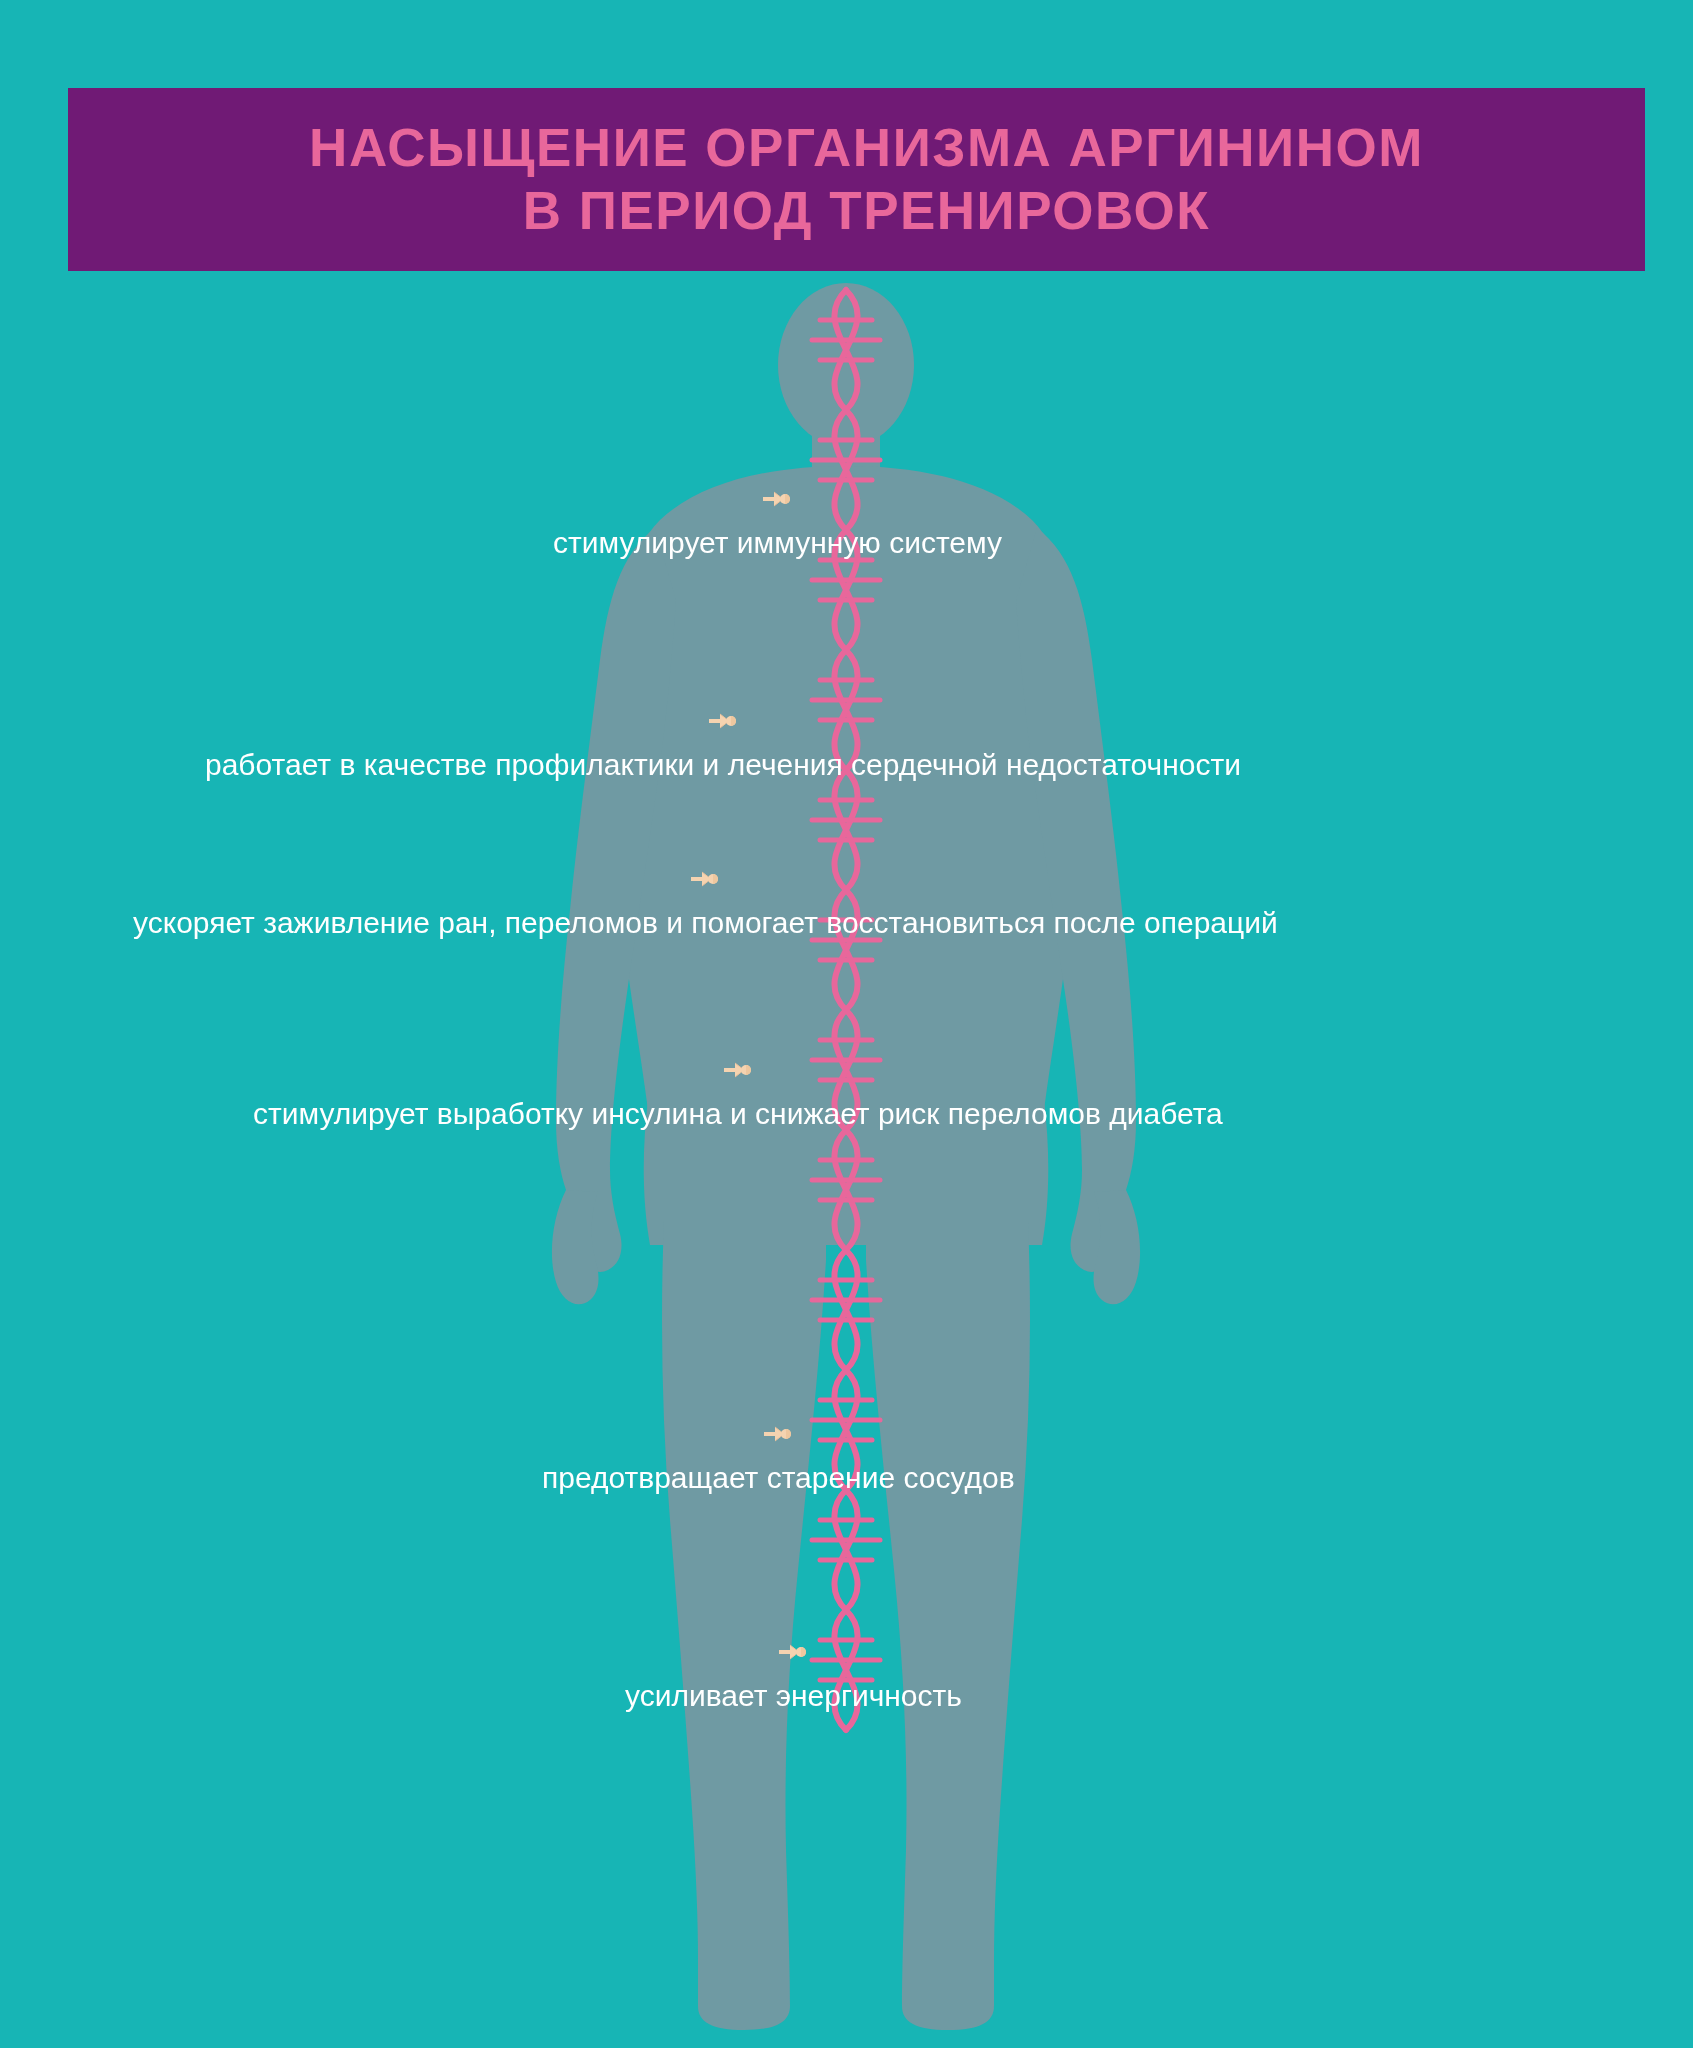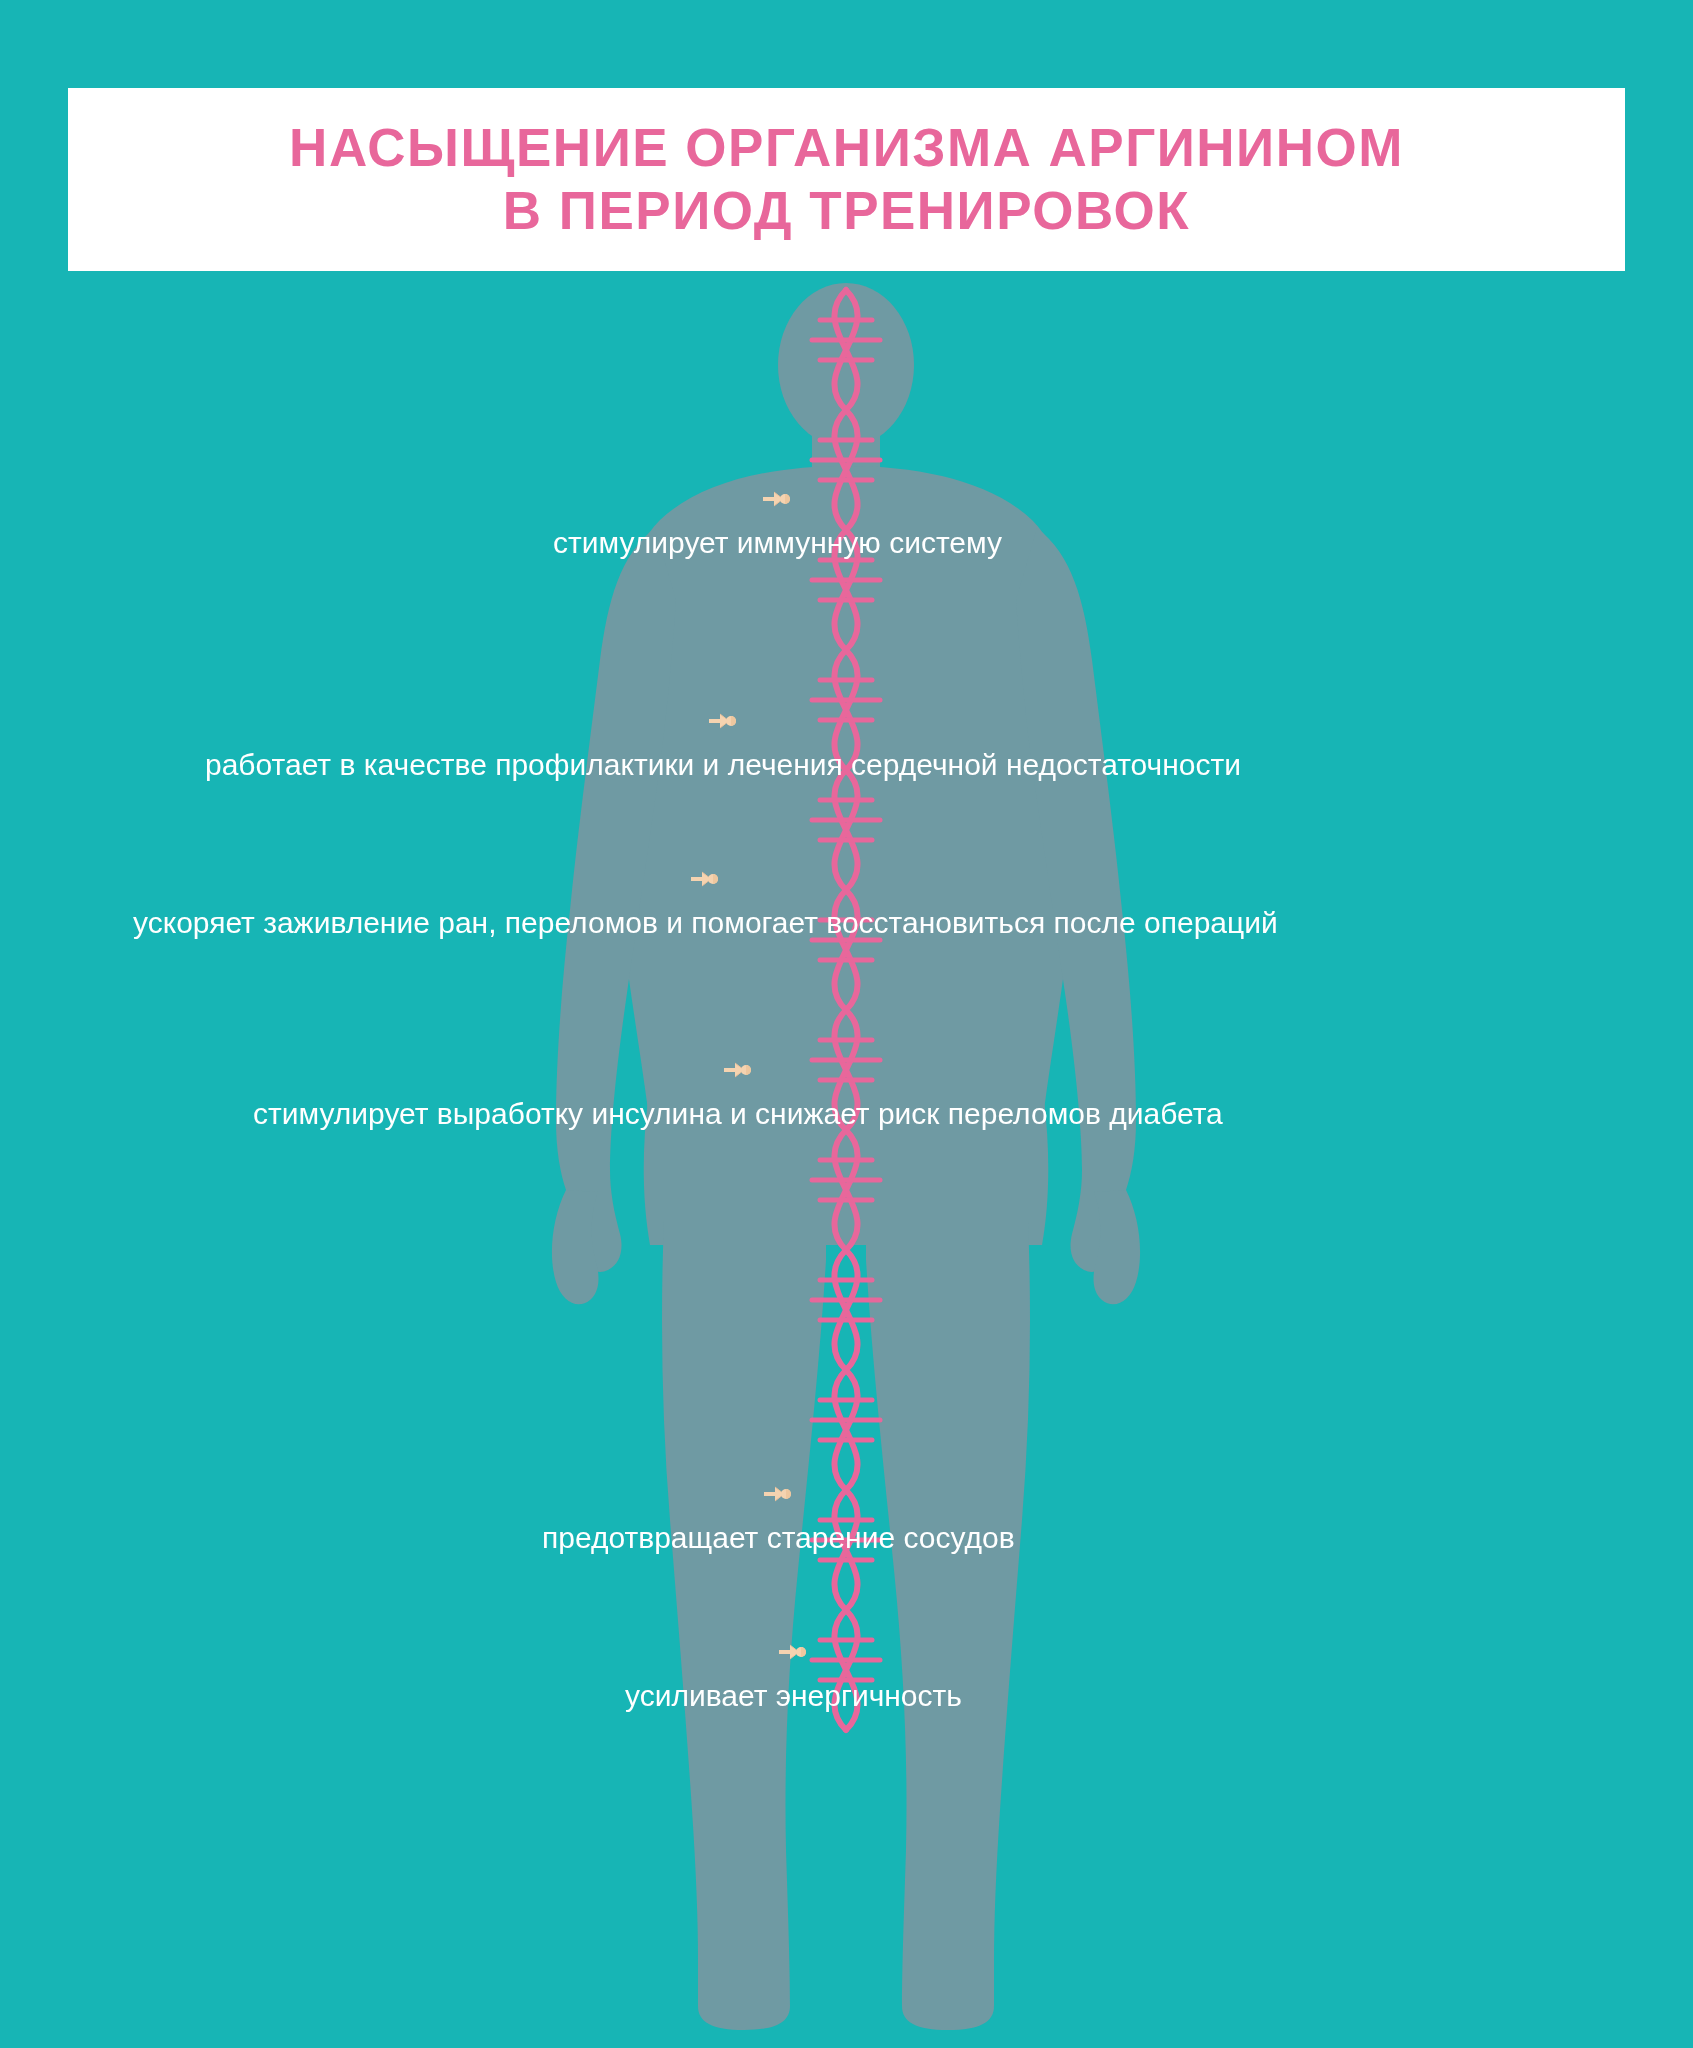--- a/index.html
+++ b/index.html
@@ -15,25 +15,26 @@
     position: relative;
   }
 
   
   .title-band {
     position: absolute;
     left: 68px;
     top: 88px;
     width: 1557px;
     height: 183px;
-    background: #ffffff;
+    background: #701a75;
     display: flex;
     align-items: center;
     justify-content: center;
     text-align: center;
+    padding-left: 20px;
   }
   .title-text {
     color: #e8679b;
     font-size: 53px;
     font-weight: bold;
     line-height: 1.18;
     letter-spacing: 1.5px;
     text-transform: uppercase;
     font-family: "Liberation Sans", sans-serif;
     white-space: pre-line;
@@ -285,21 +286,21 @@
     <svg class="hand-icon" viewBox="0 0 34 26" xmlns="http://www.w3.org/2000/svg">
       <path d="M3 11 h11 v-5 l9 7 -9 7 v-5 H3 z" fill="#f5d3b0"></path>
       <path d="M14 6 l9 7 -9 7" fill="none" stroke="#e8c09a" stroke-width="1"></path>
       <circle cx="25" cy="13" r="5" fill="#f5d3b0"></circle>
       <path d="M25 8 a5 5 0 0 1 0 10" fill="#eec79f"></path>
     </svg>
     <span class="item-text">стимулирует выработку инсулина и снижает риск переломов диабета</span>
   </div>
 
 
-  <div class="item" style="left:542px; top:1481px;justify-content:space-between;">
+  <div class="item" style="left:542px; top:1421px;justify-content:space-between;">
     <svg class="hand-icon" viewBox="0 0 34 26" xmlns="http://www.w3.org/2000/svg">
       <path d="M3 11 h11 v-5 l9 7 -9 7 v-5 H3 z" fill="#f5d3b0"></path>
       <path d="M14 6 l9 7 -9 7" fill="none" stroke="#e8c09a" stroke-width="1"></path>
       <circle cx="25" cy="13" r="5" fill="#f5d3b0"></circle>
       <path d="M25 8 a5 5 0 0 1 0 10" fill="#eec79f"></path>
     </svg>
     <span class="item-text">предотвращает старение сосудов</span>
   </div>
 
   <div class="item" style="left:625px; top:1639px;">

